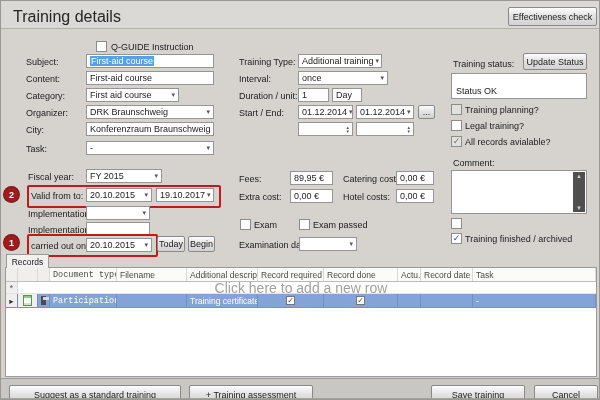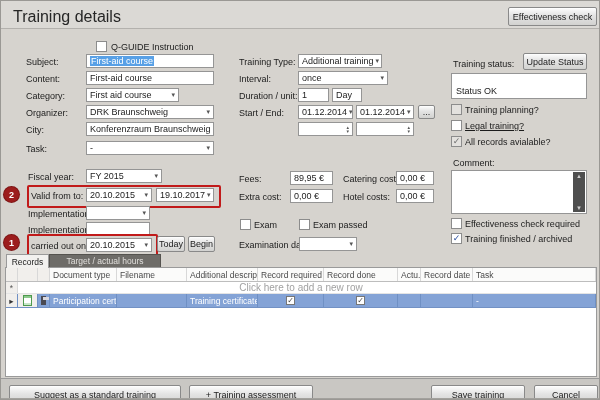--- a/index.html
+++ b/index.html
@@ -36,29 +36,29 @@
   
   .panel{position:absolute;left:4px;top:266px;width:592px;height:110px;background:#fff;
          border:1px solid #9a9a9a;box-sizing:border-box;}
   .tab{position:absolute;top:253px;height:14px;box-sizing:border-box;display:flex;align-items:center;
        justify-content:center;font-size:8.5px;}
   .tab.active{background:#f2f1ef;border:1px solid #9a9a9a;border-bottom:none;color:#222;z-index:2;}
   .tab.inactive{background:#6e6c68;border:1px solid #55534f;color:#e0dedb;}
   .trow{display:flex;width:100%;box-sizing:border-box;align-items:stretch;}
   .trow .cell{box-sizing:border-box;border-right:1px solid #d8d8d8;padding:1px 3px;overflow:hidden;
               white-space:nowrap;display:flex;align-items:center;font-size:8.5px;}
-  .c0{flex:0 0 12px;} .c1{flex:0 0 20px;} .c2{flex:0 0 12px;} .c3{flex:0 0 67px;}
+  .c0{flex:0 0 12px;} .c1{flex:0 0 20px;} .c2{flex:0 0 12px;} .c3{flex:0 0 67px;font-family:Liberation Mono, monospace;}
   .c4{flex:0 0 70px;} .c5{flex:0 0 71px;} .c6{flex:0 0 66px;} .c7{flex:0 0 74px;}
   .c8{flex:0 0 23px;} .c9{flex:0 0 52px;} .c10{flex:1 1 auto;border-right:none;}
   .thead{height:14px;border-bottom:1px solid #bdbdbd;color:#4a4a4a;background:#fbfbfa;}
   .thead .c0,.thead .c1,.thead .c2{background:#f1efec;}
   .newrow{height:12px;position:relative;color:#9b9b9b;border-bottom:1px solid #e4e4e4;}
   .newrow .c0{background:#f1efec;color:#555;justify-content:center;}
   .newrow .hint{position:absolute;left:0;right:0;top:0;bottom:0;display:flex;align-items:center;
-                justify-content:center;color:#a2a2a2;font-size:10px;pointer-events:none;}
+                justify-content:center;color:#a2a2a2;font-size:14px;pointer-events:none;}
   .datarow{height:14px;background:#84a3d6;color:#fff;border-bottom:1px solid #7291c4;}
   .datarow .cell{border-right:1px solid #6f90c4;}
   .datarow .c0,.datarow .c1{background:#f1efec;color:#333;}
   .cbmini{width:9px;height:9px;background:#fff;border:1px solid #777;box-sizing:border-box;
           display:flex;align-items:center;justify-content:center;margin:0 auto;}
   .cbmini::before{content:"\2713";color:#444;font-size:8px;line-height:8px;}
   .doc-icon{width:9px;height:11px;background:#fff;border:1px solid #4e9a4e;box-sizing:border-box;
             box-shadow:inset 0 2px 0 #8cc98c, inset 0 -2px 0 #c9e6c9;}
   .floppy-icon{width:10px;height:9px;background:#4a4a52;position:relative;}
   .floppy-icon::before{content:"";position:absolute;left:2px;top:1px;width:6px;height:3px;background:#d8d8e0;}
@@ -225,41 +225,39 @@
   <div class="lbl" style="left:452px;top:58px;">Training status:</div>
   <div class="btn" style="left:522px;top:52px;width:64px;height:17px;">Update Status</div>
   <div class="statusbox" style="left:450px;top:72px;width:136px;height:26px;">
     <span>Status OK</span>
   </div>
 
   <div class="cb gray" style="left:450px;top:103px;"></div>
   <div class="lbl" style="left:464px;top:104px;">Training planning?</div>
 
   <div class="cb" style="left:450px;top:119px;"></div>
-  <div class="lbl" style="left:464px;top:120px;text-decoration:underline;">Legal training?</div>
+  <div class="lbl" style="left:464px;top:120px;">Legal training?</div>
 
   <div class="cb gray checked graycheck" style="left:450px;top:135px;"></div>
   <div class="lbl" style="left:464px;top:136px;">All records avialable?</div>
 
   <div class="lbl" style="left:452px;top:157px;">Comment:</div>
   <div class="commentbox" style="left:450px;top:169px;width:136px;height:44px;">
     <div class="vscroll">
       <span>▲</span>
       <span>▼</span>
     </div>
   </div>
 
   <div class="cb" style="left:450px;top:217px;"></div>
-  <div class="lbl" style="left:464px;top:218px;">Effectiveness check required</div>
 
   <div class="cb checked" style="left:450px;top:232px;"></div>
   <div class="lbl" style="left:464px;top:233px;">Training finished / archived</div>
 
   <div class="tab active" style="left:5px;width:43px;">Records</div>
-  <div class="tab inactive" style="left:48px;width:112px;">Target / actual hours</div>
 
   <div class="panel">
     <div class="trow thead">
       <div class="cell c0"></div>
       <div class="cell c1"></div>
       <div class="cell c2"></div>
       <div class="cell c3">Document type</div>
       <div class="cell c4">Filename</div>
       <div class="cell c5">Additional description</div>
       <div class="cell c6">Record required</div>

